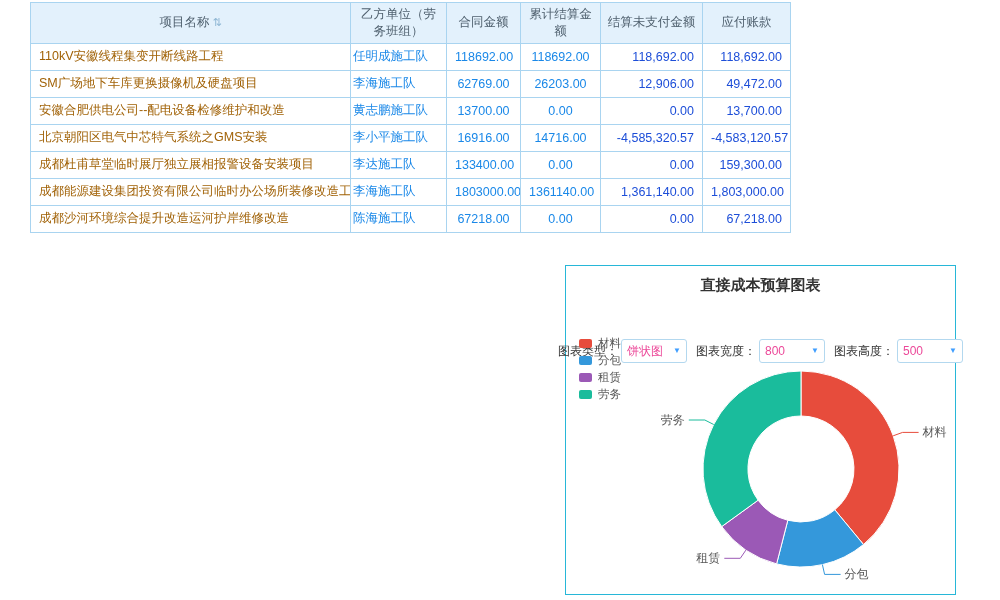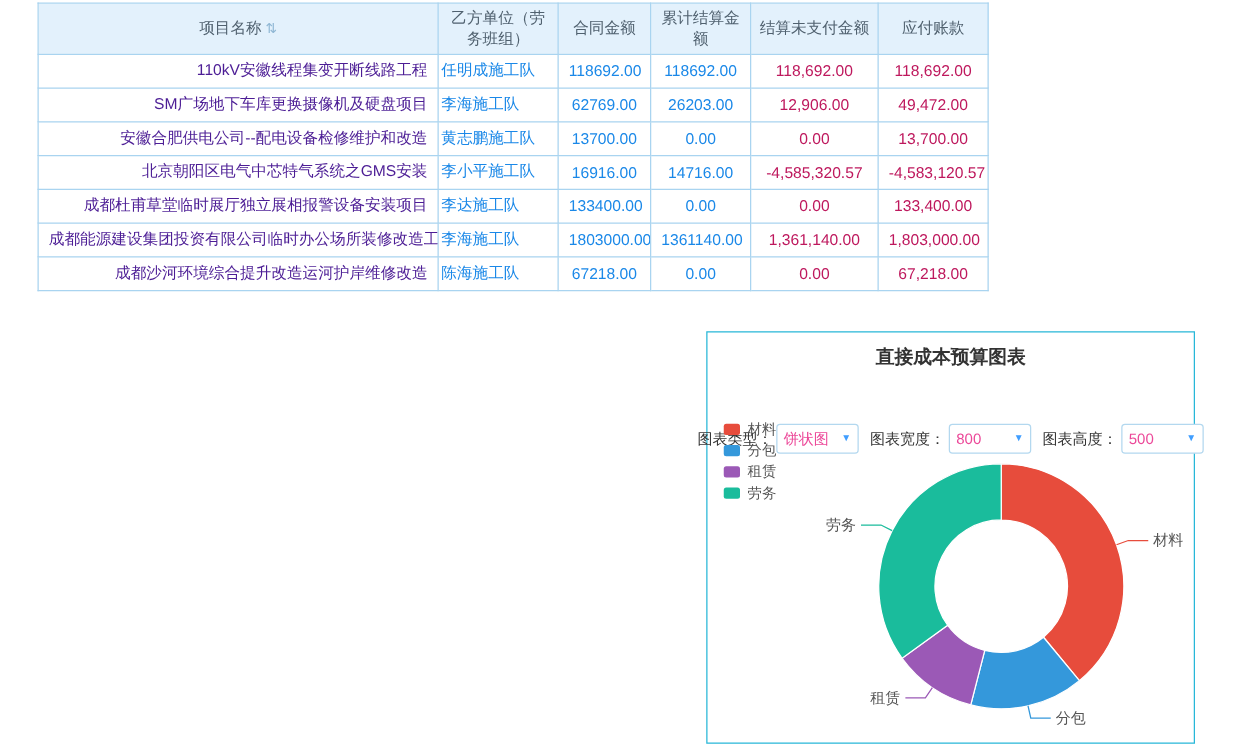--- a/index.html
+++ b/index.html
@@ -13,24 +13,24 @@
   .report-title { text-align:center; font-size:19px; font-weight:bold; color:#333; padding:11px 0 12px; }
   table.report-table { width:100%; border-collapse:collapse; table-layout:fixed; }
   .report-table th {
     background:#e3f1fc; color:#50616f; font-weight:normal; font-size:12.5px;
     border:1px solid #a9d4f0; padding:3px 4px; text-align:center; line-height:1.35; vertical-align:middle;
   }
   .report-table td {
     border:1px solid #a9d4f0; font-size:12.5px; padding:4.5px 8px; color:#333;
     white-space:nowrap; overflow:hidden; background:#fff;
   }
-  td.c-project { color:#4c1d95; text-align:right; }
+  td.c-project { color:#a16207; text-align:left; }
   td.c-team    { color:#1a88e8; text-align:left; padding-left:2px; padding-right:2px; }
   td.c-blue    { color:#1a88e8; text-align:center; }
-  td.c-dark    { color:#be185d;    text-align:center; }
+  td.c-dark    { color:#1d4ed8;    text-align:right; }
   .sort-icon { color:#8fb7d4; font-size:11px; margin-left:3px; cursor:pointer; }
 
   
   .panel {
     position:absolute; left:565px; top:265px; width:391px; height:330px;
     border:1px solid #27b7d8; background:#fff;
   }
   .panel-title { text-align:center; font-weight:bold; font-size:15px; color:#333; padding-top:10px; }
   .controls { position:absolute; left:0; top:34px; width:100%; display:flex; justify-content:center; gap:9px;margin-top:39px; }
   .control { display:flex; align-items:center; }
@@ -102,21 +102,21 @@
           <td class="c-blue">14716.00</td>
           <td class="c-dark">-4,585,320.57</td>
           <td class="c-dark">-4,583,120.57</td>
         </tr>
         <tr>
           <td class="c-project">成都杜甫草堂临时展厅独立展相报警设备安装项目</td>
           <td class="c-team">李达施工队</td>
           <td class="c-blue">133400.00</td>
           <td class="c-blue">0.00</td>
           <td class="c-dark">0.00</td>
-          <td class="c-dark">133,400.00</td>
+          <td class="c-dark">159,300.00</td>
         </tr>
         <tr>
           <td class="c-project">成都能源建设集团投资有限公司临时办公场所装修改造工程EPC</td>
           <td class="c-team">李海施工队</td>
           <td class="c-blue">1803000.00</td>
           <td class="c-blue">1361140.00</td>
           <td class="c-dark">1,361,140.00</td>
           <td class="c-dark">1,803,000.00</td>
         </tr>
         <tr>

